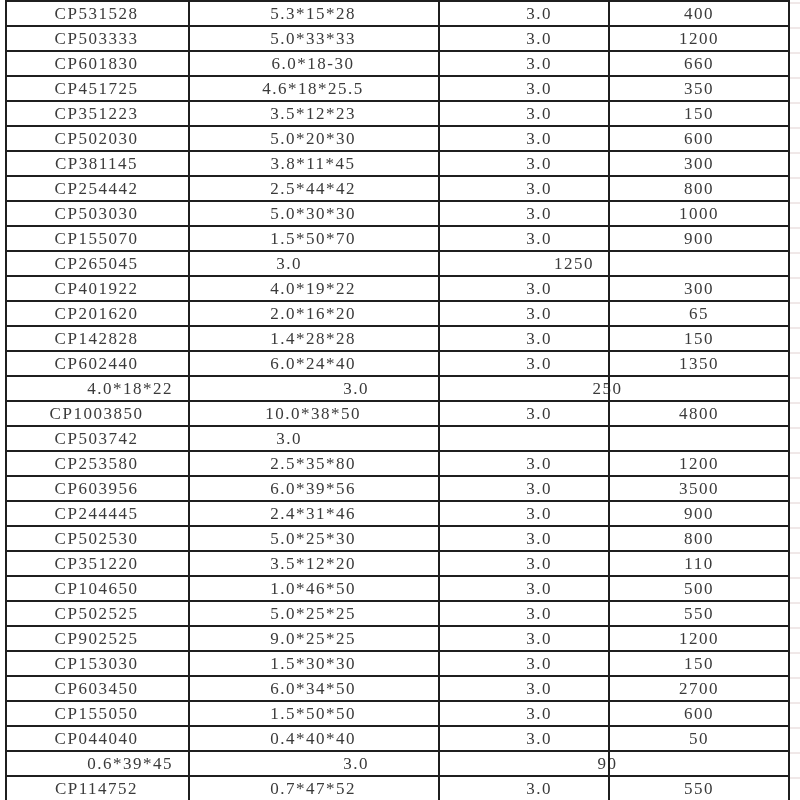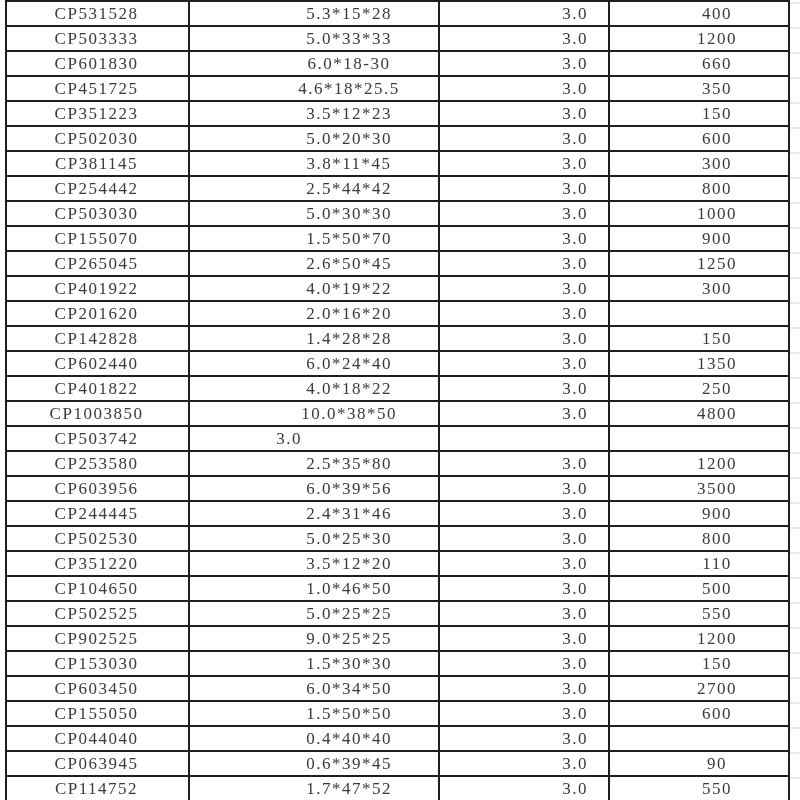--- a/index.html
+++ b/index.html
@@ -39,21 +39,21 @@
     height: 23px;
     line-height: 23px;
     text-align: center;
     font-size: 17px;
     letter-spacing: 1.5px;
     color: var(--text);
     white-space: nowrap;
     overflow: hidden;
   }
   .col-part      { width: 183px; }
-  .col-size      { width: 250px; margin-left: 36px; }
+  .col-size      { width: 250px; }
   .col-thickness { width: 170px; padding-left: 32px; }
   .col-qty       { flex: 1; }
   .vline {
     position: absolute;
     top: 0;
     width: 2px;
     height: 800px;
     background: var(--border);
     z-index: 3;
   }
@@ -137,49 +137,48 @@
       <div class="cell col-qty">1000</div>
     </div>
         <div class="row">
       <div class="cell col-part">CP155070</div>
       <div class="cell col-size">1.5*50*70</div>
       <div class="cell col-thickness">3.0</div>
       <div class="cell col-qty">900</div>
     </div>
         <div class="row">
       <div class="cell col-part">CP265045</div>
-      <div class="cell col-size">2.6*50*45</div>
       <div class="cell col-thickness">3.0</div>
       <div class="cell col-qty">1250</div>
     </div>
         <div class="row">
       <div class="cell col-part">CP401922</div>
       <div class="cell col-size">4.0*19*22</div>
       <div class="cell col-thickness">3.0</div>
       <div class="cell col-qty">300</div>
     </div>
         <div class="row">
       <div class="cell col-part">CP201620</div>
       <div class="cell col-size">2.0*16*20</div>
       <div class="cell col-thickness">3.0</div>
+      <div class="cell col-qty">65</div>
     </div>
         <div class="row">
       <div class="cell col-part">CP142828</div>
       <div class="cell col-size">1.4*28*28</div>
       <div class="cell col-thickness">3.0</div>
       <div class="cell col-qty">150</div>
     </div>
         <div class="row">
       <div class="cell col-part">CP602440</div>
       <div class="cell col-size">6.0*24*40</div>
       <div class="cell col-thickness">3.0</div>
       <div class="cell col-qty">1350</div>
     </div>
         <div class="row">
-      <div class="cell col-part">CP401822</div>
       <div class="cell col-size">4.0*18*22</div>
       <div class="cell col-thickness">3.0</div>
       <div class="cell col-qty">250</div>
     </div>
         <div class="row">
       <div class="cell col-part">CP1003850</div>
       <div class="cell col-size">10.0*38*50</div>
       <div class="cell col-thickness">3.0</div>
       <div class="cell col-qty">4800</div>
     </div>
@@ -250,30 +249,30 @@
         <div class="row">
       <div class="cell col-part">CP155050</div>
       <div class="cell col-size">1.5*50*50</div>
       <div class="cell col-thickness">3.0</div>
       <div class="cell col-qty">600</div>
     </div>
         <div class="row">
       <div class="cell col-part">CP044040</div>
       <div class="cell col-size">0.4*40*40</div>
       <div class="cell col-thickness">3.0</div>
-    </div>
-        <div class="row">
-      <div class="cell col-part">CP063945</div>
+      <div class="cell col-qty">50</div>
+    </div>
+        <div class="row">
       <div class="cell col-size">0.6*39*45</div>
       <div class="cell col-thickness">3.0</div>
       <div class="cell col-qty">90</div>
     </div>
         <div class="row">
       <div class="cell col-part">CP114752</div>
-      <div class="cell col-size">1.7*47*52</div>
+      <div class="cell col-size">0.7*47*52</div>
       <div class="cell col-thickness">3.0</div>
       <div class="cell col-qty">550</div>
     </div>
       </div>
   </div>
 
   <div class="vline vline-1"></div>
   <div class="vline vline-2"></div>
   <div class="vline vline-3"></div>
   <div class="vline vline-4"></div>

